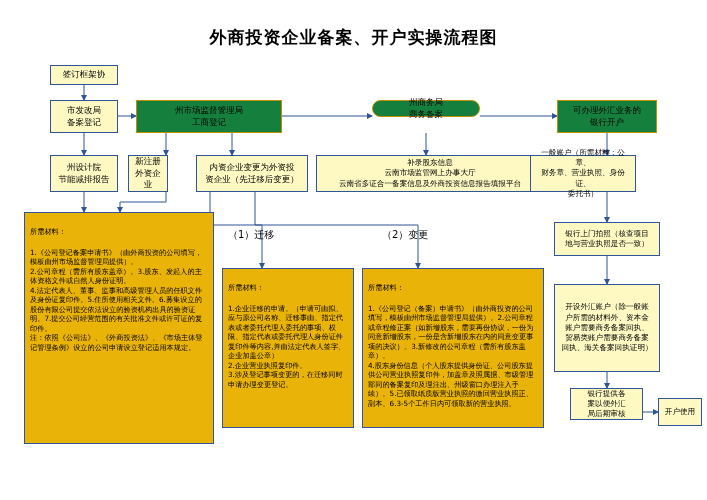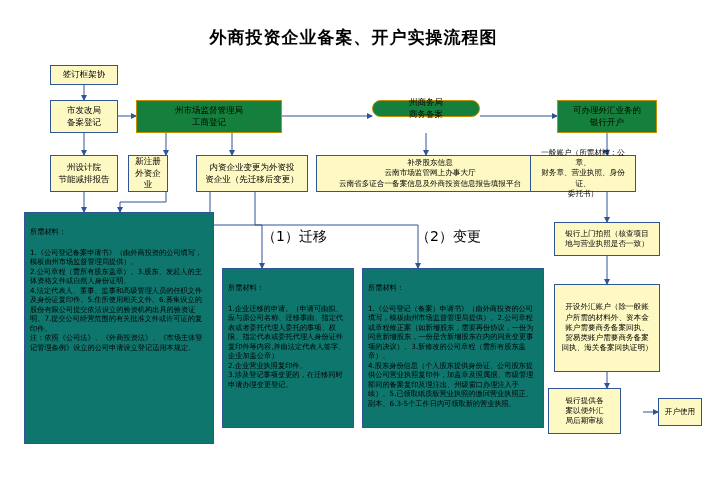--- a/index.html
+++ b/index.html
@@ -32,37 +32,36 @@
     line-height:1.35;
     color:#000;
     padding:2px 3px;
     white-space:pre-line;
   }
   .blue{background:#fef9c3;border-color:#2f5597;}
   .orange{background:#15803d;border-color:#bf8f00;}
   .textbox{
     position:absolute;
     box-sizing:border-box;
-    background:#0f766e;
+    background:#eab308;
     border:1px solid #2f5597;
     font-size:7.2px;
     line-height:1.32;
     color:#000;
     padding:4px 5px;
     text-align:left;
     white-space:pre-line;
     overflow:hidden;
   }
   .label{
     position:absolute;
-    font-size:14px;
+    font-size:10px;
     color:#000;
     font-weight:normal;
     background:transparent;
-    margin-left:34px;
   }
   svg.arrows{position:absolute;left:0;top:0;width:707px;height:500px;pointer-events:none;}
 </style>
 </head>
 <body>
 
 <div id="canvas">
 
   <div class="title">外商投资企业备案、开户实操流程图</div>
 
@@ -143,21 +142,21 @@
 
   <div class="box blue" style="left:554px;top:222px;width:106px;height:34px;font-size:7.6px;">银行上门拍照（核查项目
 地与营业执照是否一致）</div>
 
   <div class="box blue" style="left:554px;top:284px;width:106px;height:88px;font-size:7.6px;">开设外汇账户（除一般账
 户所需的材料外、资本金
 账户需要商务备案回执、
 贸易类账户需要商务备案
 回执、海关备案回执证明）</div>
 
-  <div class="box blue" style="left:548px;top:388px;width:73px;height:46px;font-size:7.6px;">银行提供各
+  <div class="box blue" style="left:570px;top:388px;width:73px;height:32px;font-size:7.6px;">银行提供各
 案以便外汇
 局后期审核</div>
 
   <div class="box blue" style="left:658px;top:398px;width:44px;height:28px;font-size:7.6px;">开户使用</div>
 
   <div class="label" style="left:228px;top:228px;">（1）迁移</div>
   <div class="label" style="left:382px;top:228px;">（2）变更</div>
 
   <div class="textbox" style="left:24px;top:212px;width:190px;height:232px;">
     <div style="margin-bottom:2px;">所需材料：</div>

